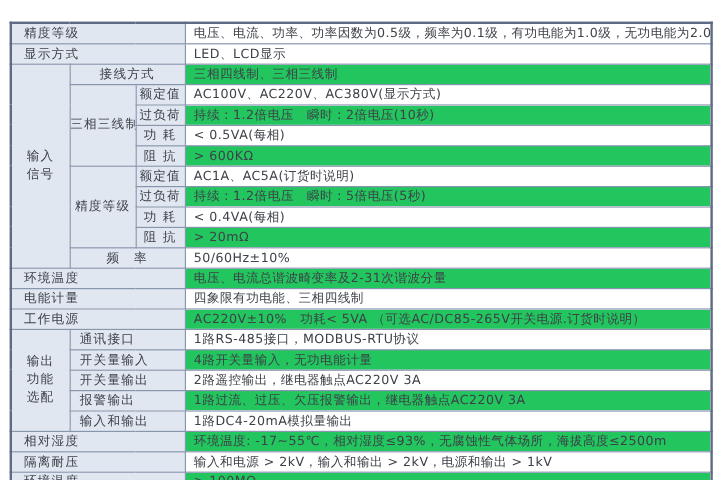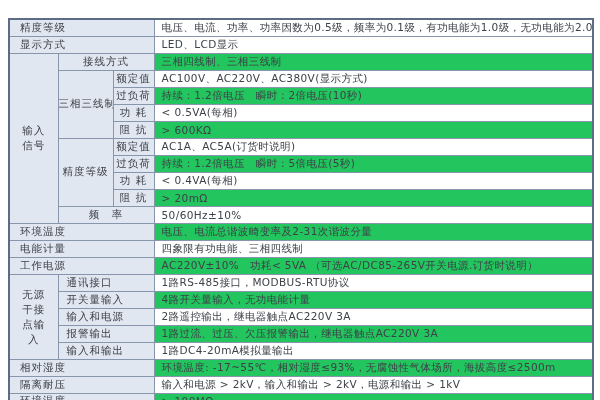--- a/index.html
+++ b/index.html
@@ -118,30 +118,30 @@
     </tr>
     <tr>
       <td class="lbl" colspan="3">电能计量</td>
       <td class="val">四象限有功电能、三相四线制</td>
     </tr>
     <tr>
       <td class="lbl" colspan="3">工作电源</td>
       <td class="val tint">AC220V±10%　功耗&lt; 5VA （可选AC/DC85-265V开关电源.订货时说明）</td>
     </tr>
     <tr>
-      <td class="grp" rowspan="5">无源干接点输入</td>
+      <td class="grp" rowspan="5">输出功能选配</td>
       <td class="lbl2" colspan="2">通讯接口</td>
       <td class="val">1路RS-485接口，MODBUS-RTU协议</td>
     </tr>
     <tr>
       <td class="lbl2" colspan="2">开关量输入</td>
       <td class="val tint">4路开关量输入，无功电能计量</td>
     </tr>
     <tr>
-      <td class="lbl2" colspan="2">输入和电源</td>
+      <td class="lbl2" colspan="2">开关量输出</td>
       <td class="val">2路遥控输出，继电器触点AC220V 3A</td>
     </tr>
     <tr>
       <td class="lbl2" colspan="2">报警输出</td>
       <td class="val tint">1路过流、过压、欠压报警输出，继电器触点AC220V 3A</td>
     </tr>
     <tr>
       <td class="lbl2" colspan="2">输入和输出</td>
       <td class="val">1路DC4-20mA模拟量输出</td>
     </tr>

